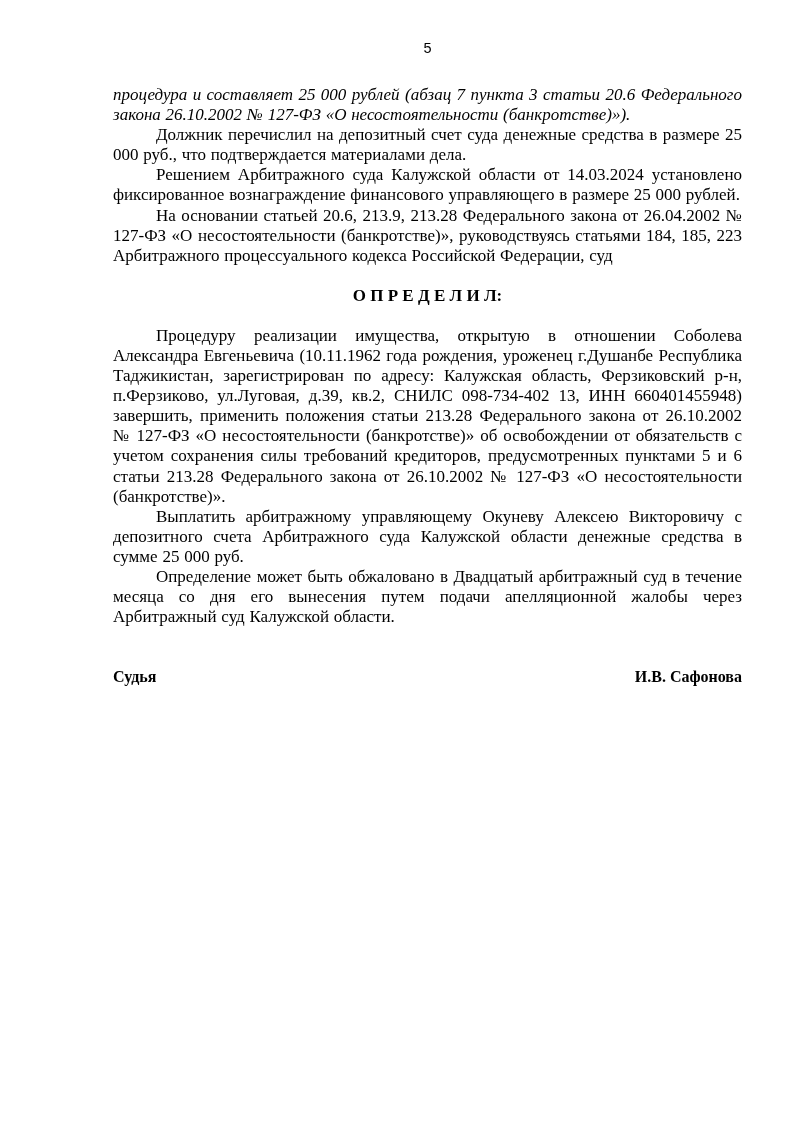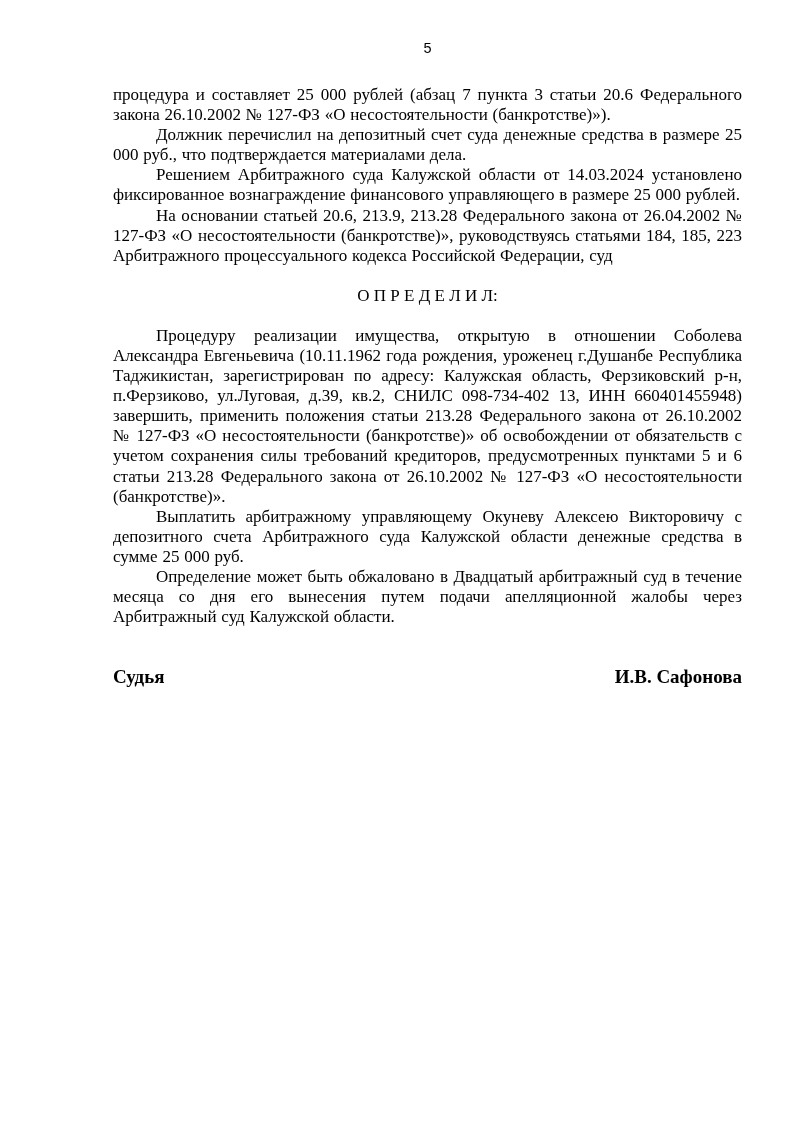--- a/index.html
+++ b/index.html
@@ -32,36 +32,37 @@
   .para {
     margin: 0;
     font-size: 17px;
     line-height: 20.1px;
     text-align: justify;
     text-indent: 43px;
     word-spacing: 0.5px;
   }
   .para.no-indent {
     text-indent: 0;
+    font-style: italic;
   }
   .ruling-heading {
     margin: 20px 0;
     font-size: 17px;
     line-height: 20px;
-    font-weight: normal;
+    font-weight: bold;
     text-align: center;
     text-indent: 0;
   }
   .signature {
     display: flex;
     justify-content: space-between;
     align-items: baseline;
     margin-top: 40px;
     font-weight: bold;
-    font-size: 19px;
+    font-size: 16px;
     line-height: 20px;
   }
 </style>
 </head>
 <body>
 
 <div class="page">
   <div class="content">
     <div class="page-number">5</div>
 

